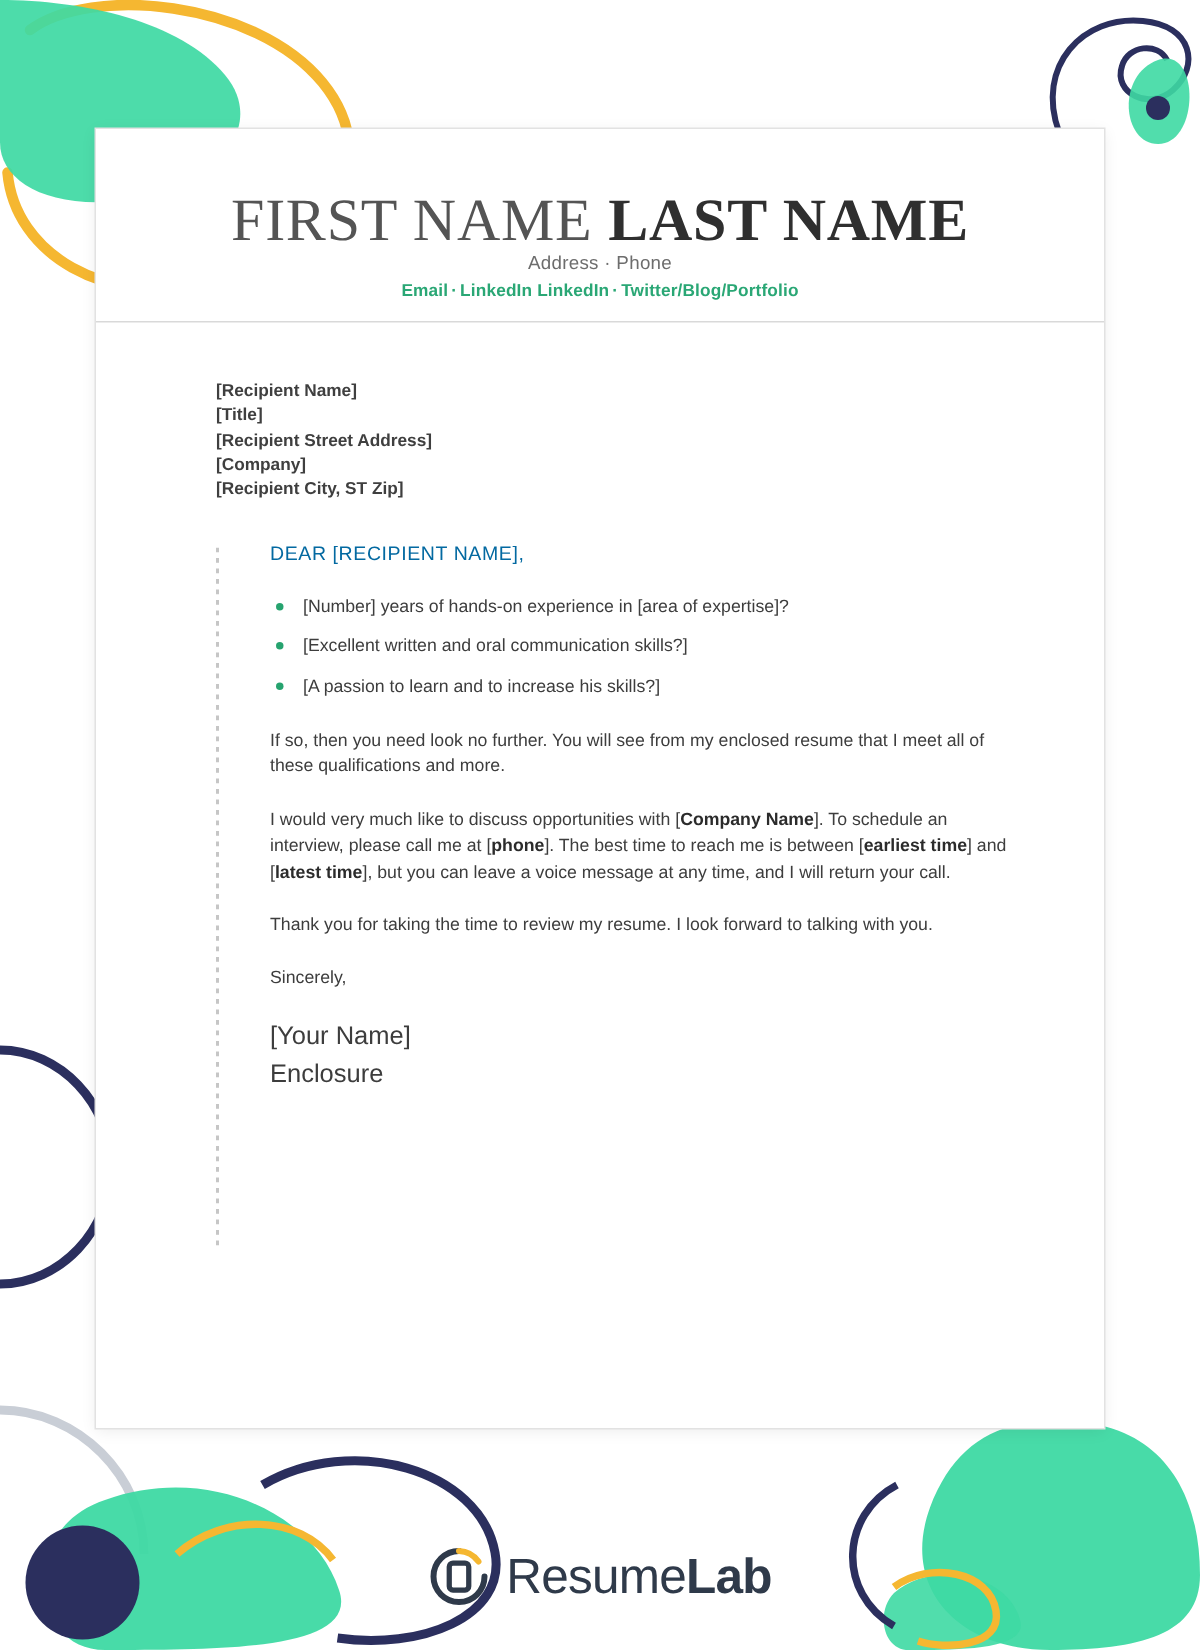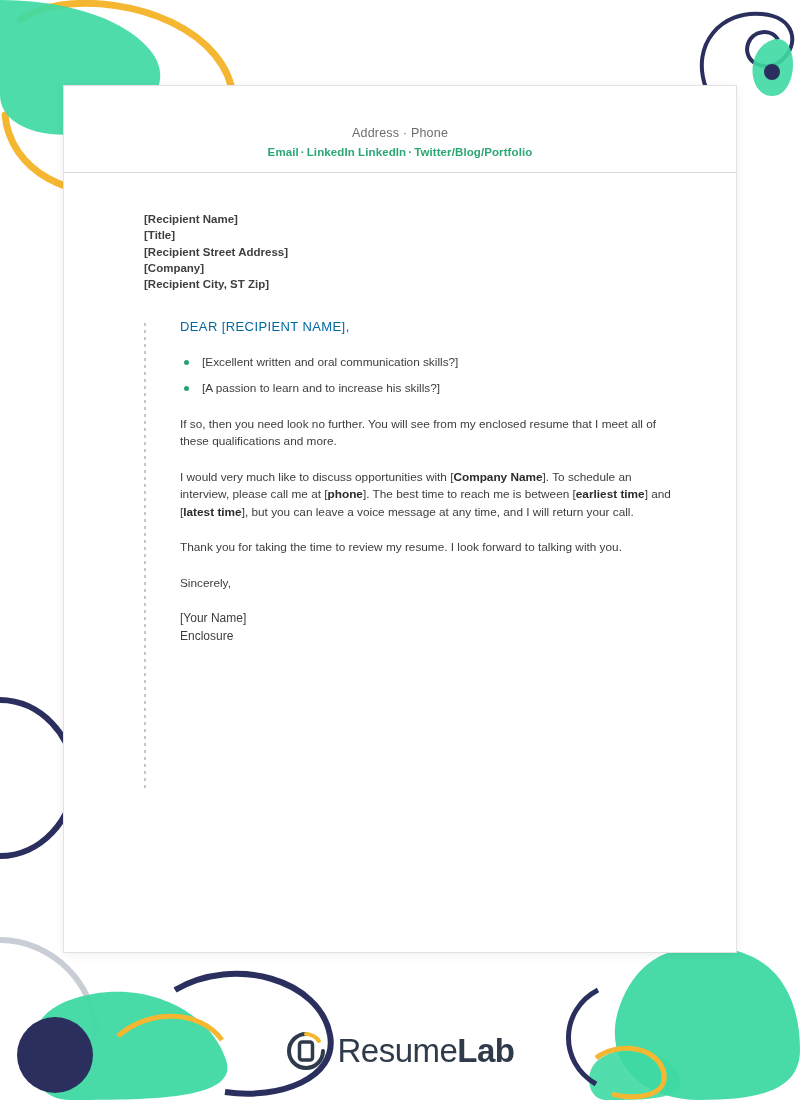--- a/index.html
+++ b/index.html
@@ -153,21 +153,21 @@
     left: 4px;
     top: 6px;
     width: 5px;
     height: 5px;
     border-radius: 50%;
     background: #26a36f;
   }
 
   .signoff { margin-top: 0; }
   .closing-block {
-    font-size: 12px;
+    font-size: 17px;
     line-height: 1.45;
     color: #3d3d3d;
   }
 
   
   .footer-logo {
     position: absolute;
     left: 0;
     right: 0;
     bottom: 28px;
@@ -215,20 +215,24 @@
   <path d="M598,990 C560,1010 558,1062 596,1084" fill="none" stroke="#2b2f5e" stroke-width="5"></path>
 
   <path d="M596,1058 C620,1040 660,1048 664,1074 C668,1098 630,1100 612,1094" fill="none" stroke="#f5b731" stroke-width="5"></path>
 
   <path d="M118,1036 C150,1008 200,1010 222,1040" fill="none" stroke="#f5b731" stroke-width="5"></path>
 </svg>
 
 <div class="sheet">
 
   <div class="header">
+    <div class="name-line">
+      <span class="name-first">FIRST NAME</span>
+      <span class="name-last">LAST NAME</span>
+    </div>
     <div class="contact-line">Address · Phone</div>
     <div class="links-line">
       <a href="#">Email</a><span class="sep">·</span><a href="#">LinkedIn LinkedIn</a><span class="sep">·</span><a href="#">Twitter/Blog/Portfolio</a>
     </div>
   </div>
 
   <div class="body-wrap">
 
     <div class="recipient-block">
       <div>[Recipient Name]</div>
@@ -238,20 +242,21 @@
       <div>[Recipient City, ST Zip]</div>
     </div>
 
     <div class="letter">
       <div class="dotted-rule"></div>
 
       <div class="salutation">DEAR [RECIPIENT NAME],</div>
 
 
       <ul class="bullets">
+        <li>[Number] years of hands-on experience in [area of expertise]?</li>
         <li>[Excellent written and oral communication skills?]</li>
         <li>[A passion to learn and to increase his skills?]</li>
       </ul>
 
       <p class="para">If so, then you need look no further. You will see from my enclosed resume that I meet all of these qualifications and more.</p>
 
       <p class="para"><span>I would very much like to discuss opportunities with [</span><b>Company Name</b><span>]. To schedule an interview, please call me at [</span><b>phone</b><span>]. The best time to reach me is between [</span><b>earliest time</b><span>] and [</span><b>latest time</b><span>], but you can leave a voice message at any time, and I will return your call.</span></p>
 
       <p class="para">Thank you for taking the time to review my resume. I look forward to talking with you.</p>
 

